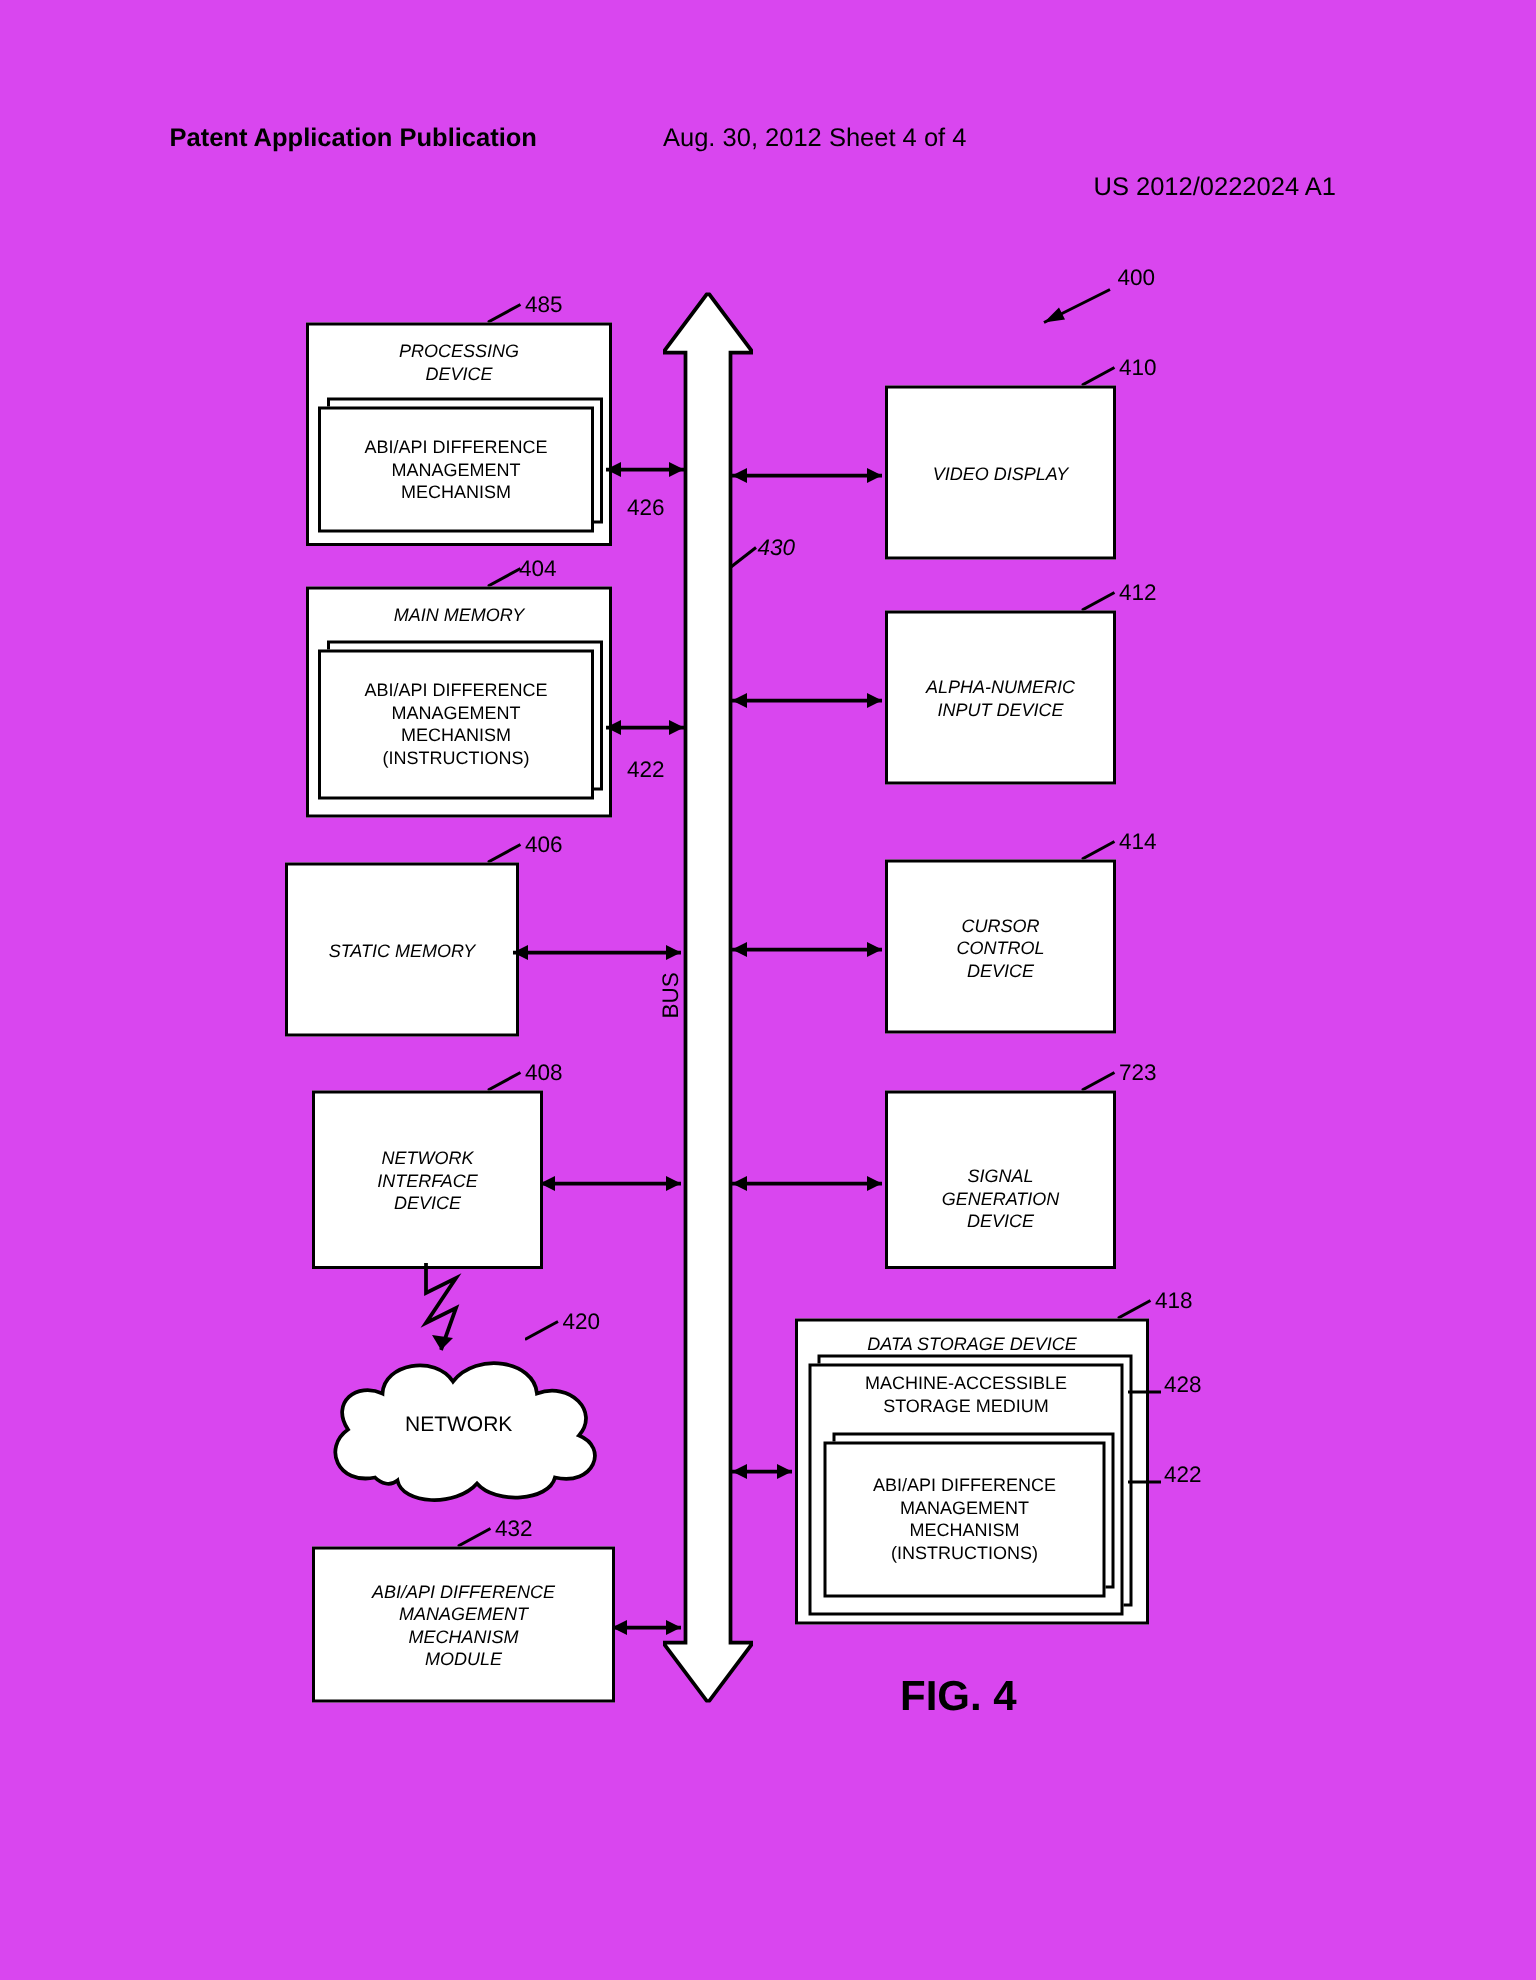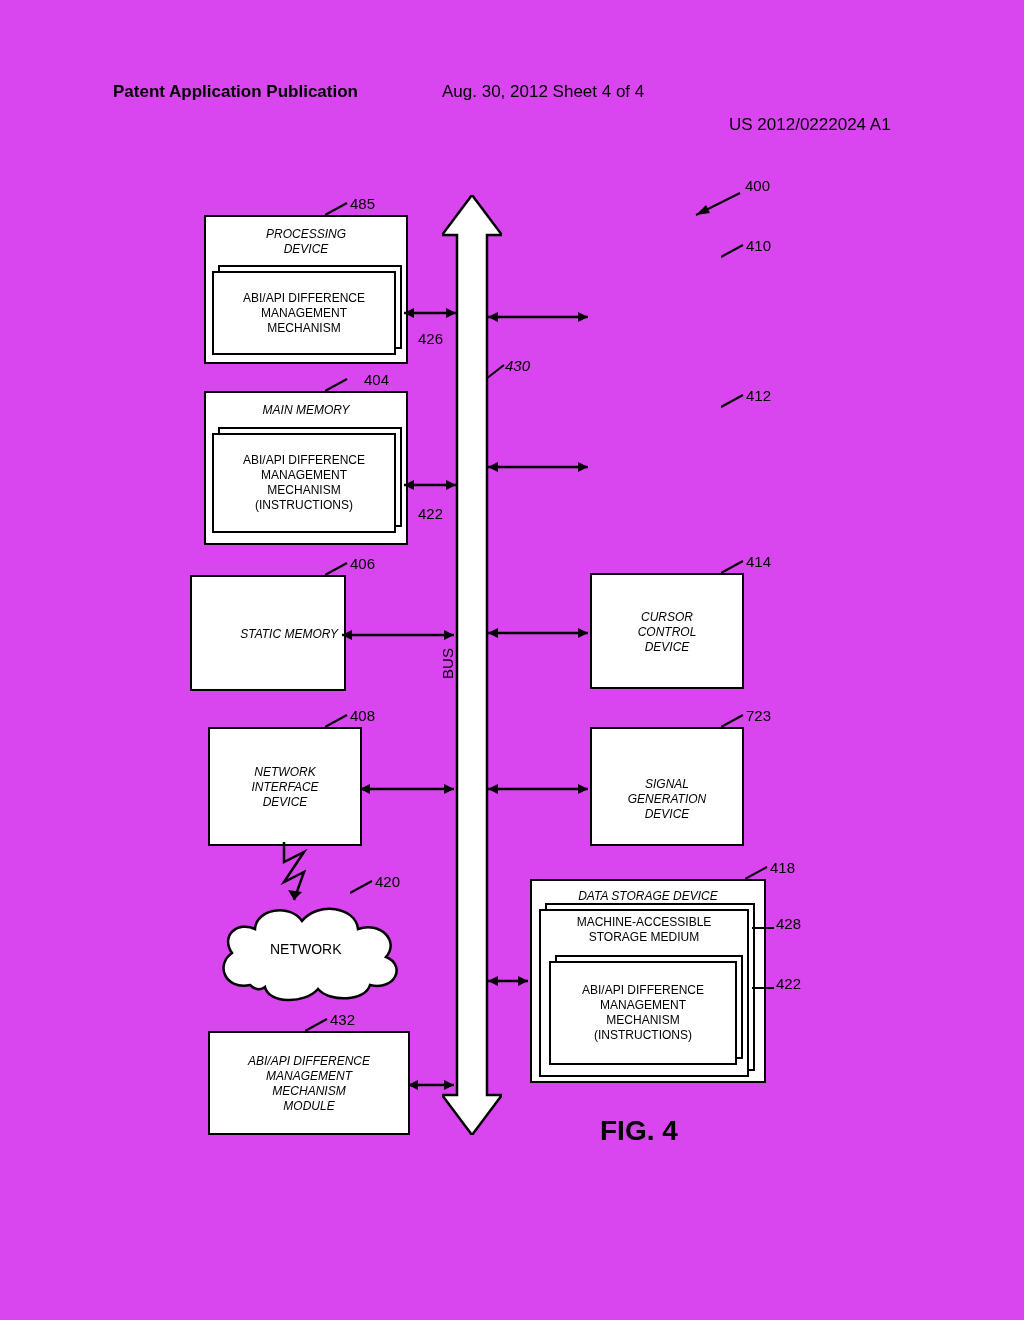--- a/index.html
+++ b/index.html
@@ -142,21 +142,21 @@
       <line x1="0" y1="10" x2="52" y2="10" stroke="#000" stroke-width="2.5"></line>
       <polygon points="0,10 10,5 10,15" fill="#000"></polygon>
       <polygon points="52,10 42,5 42,15" fill="#000"></polygon>
     </svg>
 
     <div class="ref" style="left:315px; top:162px;font-style:italic;">430</div>
     <svg class="conn" width="24" height="20" style="left:296px; top:168px;">
         <line x1="0" y1="16" x2="18" y2="2" stroke="#000" stroke-width="2"></line>
       </svg>
 
-    <div class="ref" style="left:174px; top:176px;">404</div>
+    <div class="ref" style="left:156px; top:176px;">404</div>
     <svg class="conn" width="30" height="18" style="left:135px; top:182px;">
         <line x1="0" y1="14" x2="22" y2="2" stroke="#000" stroke-width="2"></line>
       </svg>
     <div class="box" style="left:14px; top:196px; width:200px; height:150px; justify-content:flex-start;">
       <div class="title" style="white-space:pre-line; margin-top:4px;">MAIN MEMORY</div>
     </div>
     <div class="shadow3d" style="left:28px; top:232px; width:180px; height:96px;"></div>
     <div class="inner-3d" style="left:22px; top:238px; width:180px; height:96px;">
       <span style="white-space:pre-line;">ABI/API DIFFERENCE
 MANAGEMENT
@@ -167,21 +167,21 @@
     <svg class="conn" width="60" height="20" style="left:214px; top:280px;">
       <line x1="0" y1="10" x2="52" y2="10" stroke="#000" stroke-width="2.5"></line>
       <polygon points="0,10 10,5 10,15" fill="#000"></polygon>
       <polygon points="52,10 42,5 42,15" fill="#000"></polygon>
     </svg>
 
     <div class="ref" style="left:160px; top:360px;">406</div>
     <svg class="conn" width="30" height="18" style="left:135px; top:366px;">
         <line x1="0" y1="14" x2="22" y2="2" stroke="#000" stroke-width="2"></line>
       </svg>
-    <div class="box" style="left:0px; top:380px; width:152px; height:112px;align-items:flex-end;">
+    <div class="box" style="left:0px; top:380px; width:152px; height:112px;">
       <div class="title" style="white-space:pre-line;">STATIC MEMORY</div>
     </div>
     <svg class="conn" width="120" height="20" style="left:152px; top:430px;">
       <line x1="0" y1="10" x2="112" y2="10" stroke="#000" stroke-width="2.5"></line>
       <polygon points="0,10 10,5 10,15" fill="#000"></polygon>
       <polygon points="112,10 102,5 102,15" fill="#000"></polygon>
     </svg>
 
     <div class="ref" style="left:160px; top:512px;">408</div>
     <svg class="conn" width="30" height="18" style="left:135px; top:518px;">
@@ -226,30 +226,37 @@
     <svg class="conn" width="52" height="20" style="left:218px; top:880px;">
       <line x1="0" y1="10" x2="46" y2="10" stroke="#000" stroke-width="2.5"></line>
       <polygon points="0,10 10,5 10,15" fill="#000"></polygon>
       <polygon points="46,10 36,5 36,15" fill="#000"></polygon>
     </svg>
 
     <div class="ref" style="left:556px; top:42px;">410</div>
     <svg class="conn" width="30" height="18" style="left:531px; top:48px;">
         <line x1="0" y1="14" x2="22" y2="2" stroke="#000" stroke-width="2"></line>
       </svg>
+    <div class="box" style="left:400px; top:62px; width:150px; height:112px;">
+      <div class="title" style="white-space:pre-line;">VIDEO DISPLAY</div>
+    </div>
     <svg class="conn" width="108" height="20" style="left:298px; top:112px;">
       <line x1="0" y1="10" x2="100" y2="10" stroke="#000" stroke-width="2.5"></line>
       <polygon points="0,10 10,5 10,15" fill="#000"></polygon>
       <polygon points="100,10 90,5 90,15" fill="#000"></polygon>
     </svg>
 
     <div class="ref" style="left:556px; top:192px;">412</div>
     <svg class="conn" width="30" height="18" style="left:531px; top:198px;">
         <line x1="0" y1="14" x2="22" y2="2" stroke="#000" stroke-width="2"></line>
       </svg>
+    <div class="box" style="left:400px; top:212px; width:150px; height:112px;">
+      <div class="title" style="white-space:pre-line;">ALPHA-NUMERIC
+INPUT DEVICE</div>
+    </div>
     <svg class="conn" width="108" height="20" style="left:298px; top:262px;">
       <line x1="0" y1="10" x2="100" y2="10" stroke="#000" stroke-width="2.5"></line>
       <polygon points="0,10 10,5 10,15" fill="#000"></polygon>
       <polygon points="100,10 90,5 90,15" fill="#000"></polygon>
     </svg>
 
     <div class="ref" style="left:556px; top:358px;">414</div>
     <svg class="conn" width="30" height="18" style="left:531px; top:364px;">
         <line x1="0" y1="14" x2="22" y2="2" stroke="#000" stroke-width="2"></line>
       </svg>

